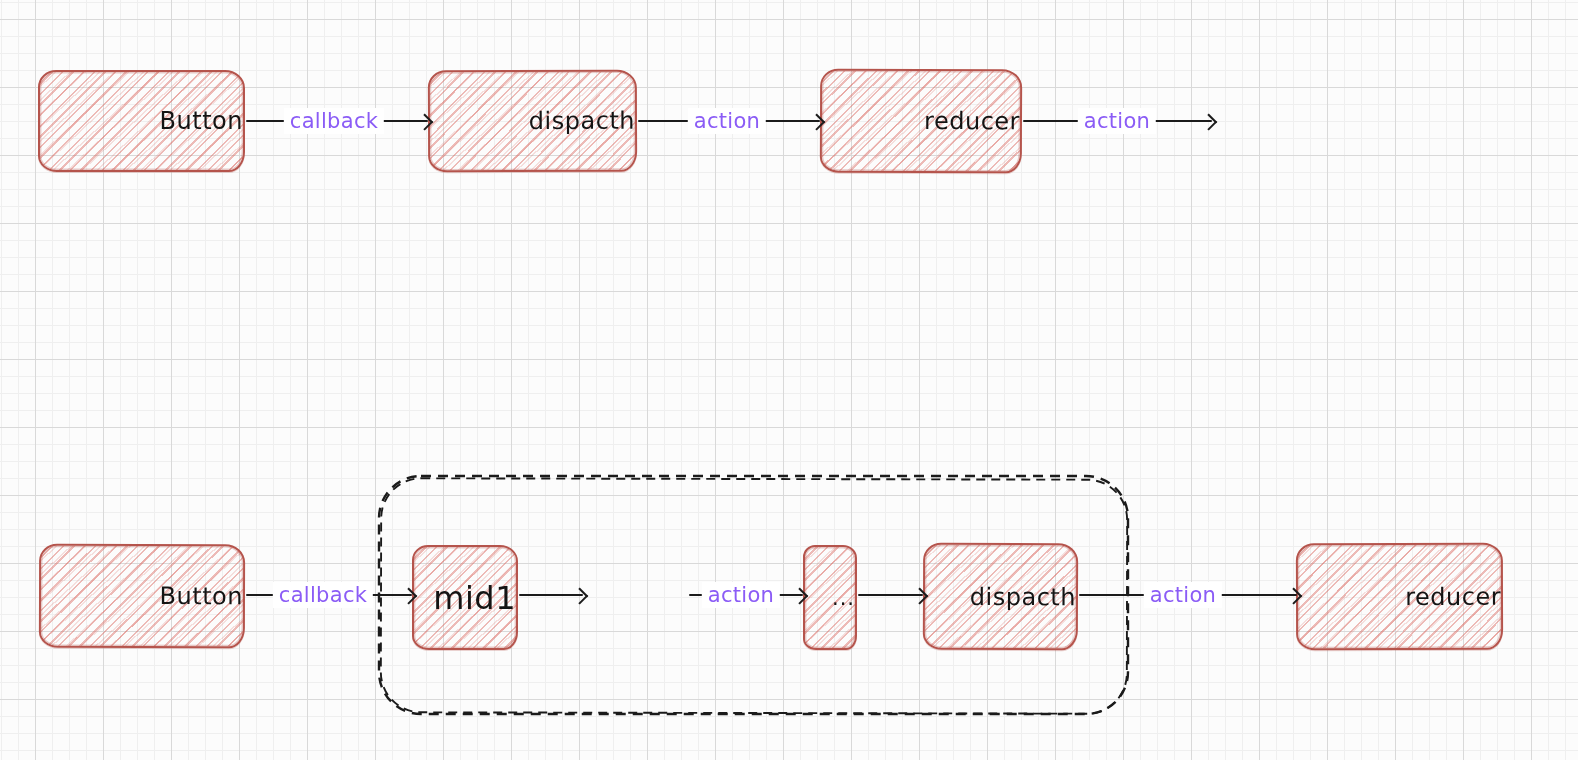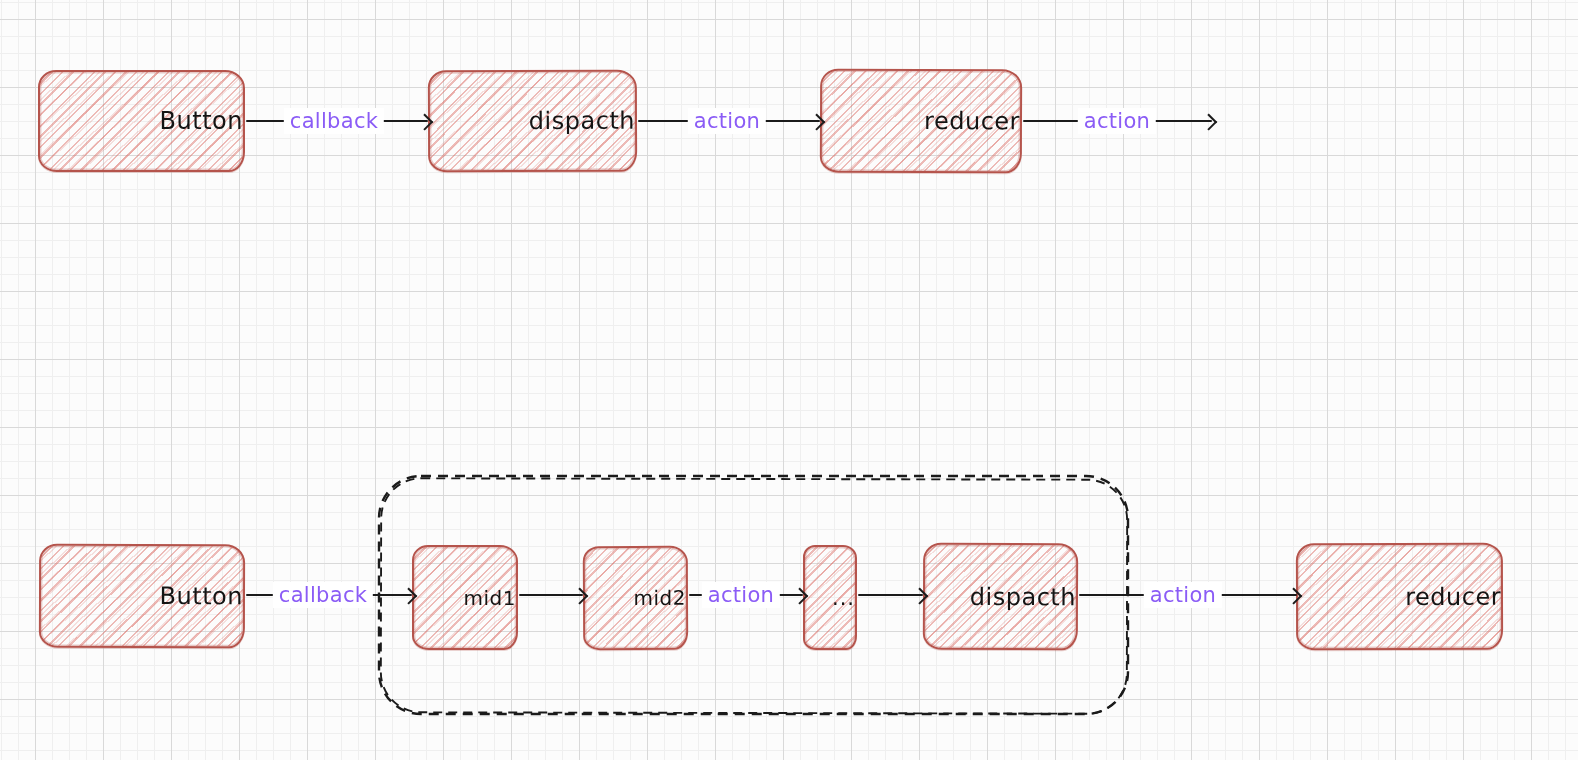--- a/index.html
+++ b/index.html
@@ -23,21 +23,21 @@
     border-radius:18px 20px 16px 19px / 17px 18px 20px 16px;
     background-image:
       repeating-linear-gradient(135deg, rgba(219,107,99,0.45) 0 1.7px, transparent 1.7px 7.5px),
       repeating-linear-gradient(137deg, rgba(219,107,99,0.20) 0 1.4px, transparent 1.4px 10px);
     box-shadow: inset 0 0 0 1.4px rgba(181,84,76,0.30), 0 1px 0 0 rgba(181,84,76,0.25);
     display:flex;align-items:center;justify-content:flex-end;
   }
   .nlabel{
     font-size:24px;color:#141414;letter-spacing:0.5px;white-space:nowrap;
   }
-  .node.small .nlabel{font-size:20px;}
+  .node.small .nlabel{font-size:32px;}
   .node.tiny .nlabel{font-size:21px;letter-spacing:1px;}
   
   .edge{position:absolute;height:2.2px;background:#1b1b1b;z-index:3;border-radius:2px;}
   .edge::after{
     content:"";position:absolute;right:-2px;top:-3.7px;width:9.5px;height:9.5px;
     border-top:2.4px solid #1b1b1b;border-right:2.4px solid #1b1b1b;
     transform:rotate(45deg);
   }
   .elabel{
     position:absolute;z-index:4;transform:translate(-50%,-50%);
@@ -84,23 +84,20 @@
 
   <div class="edge" style="left:246px;top:594px;width:166px;"></div>
   <span class="elabel" style="left:323px;top:595px;">callback</span>
 
   <div class="node small" style="left:412px;top:545px;width:106px;height:105px;border-radius:16px 18px 14px 17px / 15px 16px 18px 14px;">
     <span class="nlabel">mid1</span>
   </div>
 
   <div class="edge" style="left:519px;top:594px;width:64px;"></div>
 
-  <div class="node small" style="left:583px;top:546px;width:105px;height:104px;transform:rotate(-0.25deg);border-radius:16px 18px 14px 17px / 15px 16px 18px 14px;">
-    <span class="nlabel">mid2</span>
-  </div>
 
   <div class="edge" style="left:689px;top:594px;width:114px;"></div>
   <span class="elabel" style="left:741px;top:595px;">action</span>
 
   <div class="node tiny" style="left:803px;top:545px;width:54px;height:105px;border-radius:12px 14px 11px 13px / 12px 13px 14px 11px;">
     <span class="nlabel">...</span>
   </div>
 
   <div class="edge" style="left:858px;top:594px;width:65px;"></div>
 

